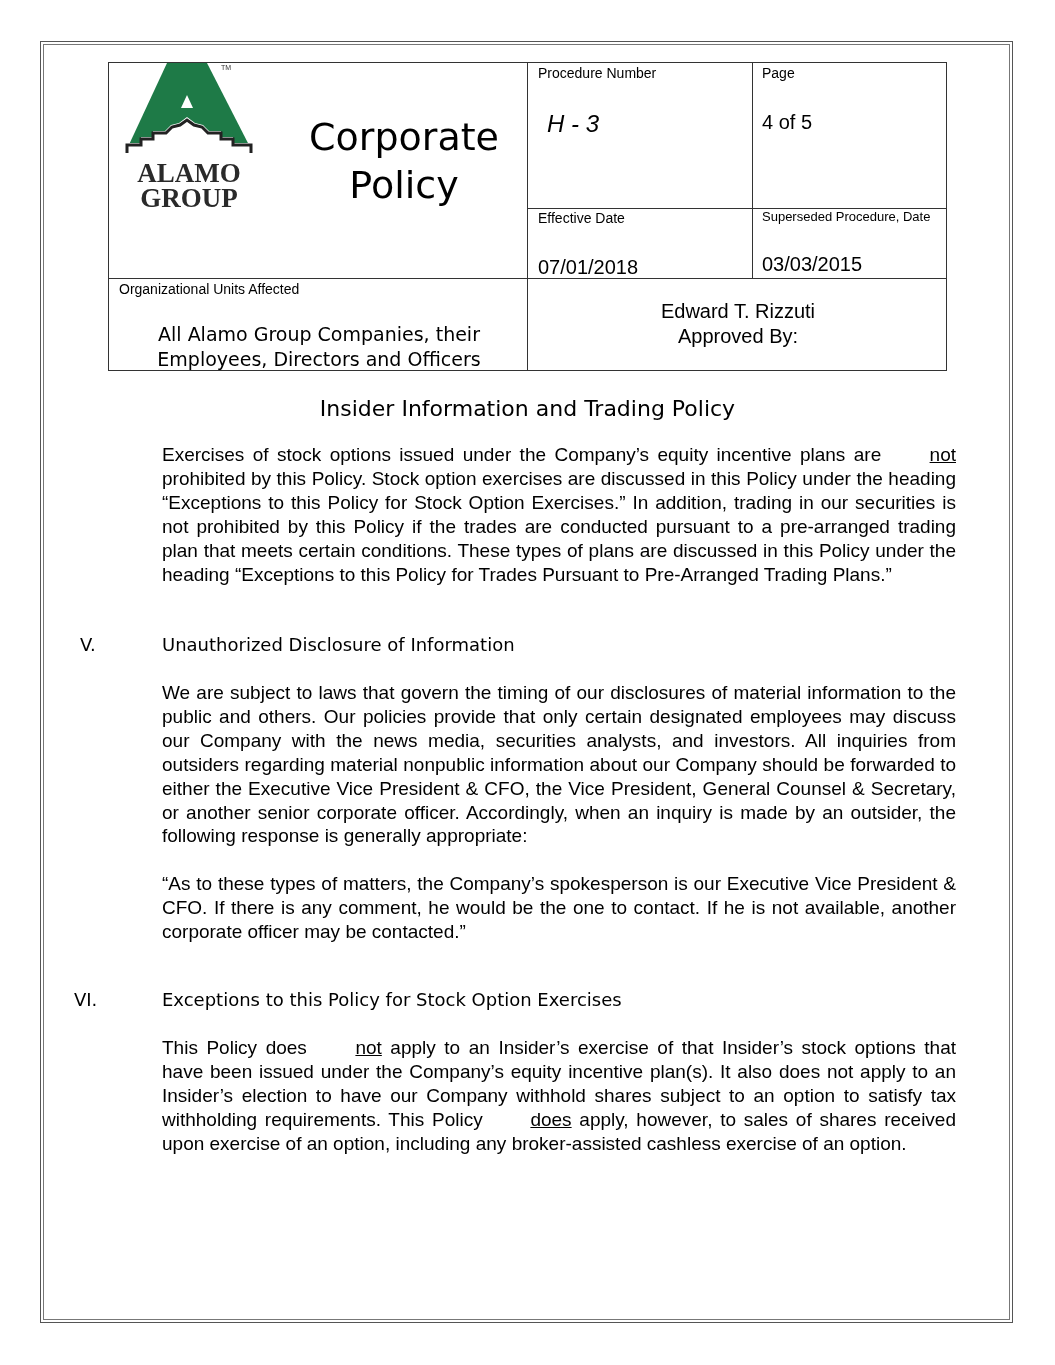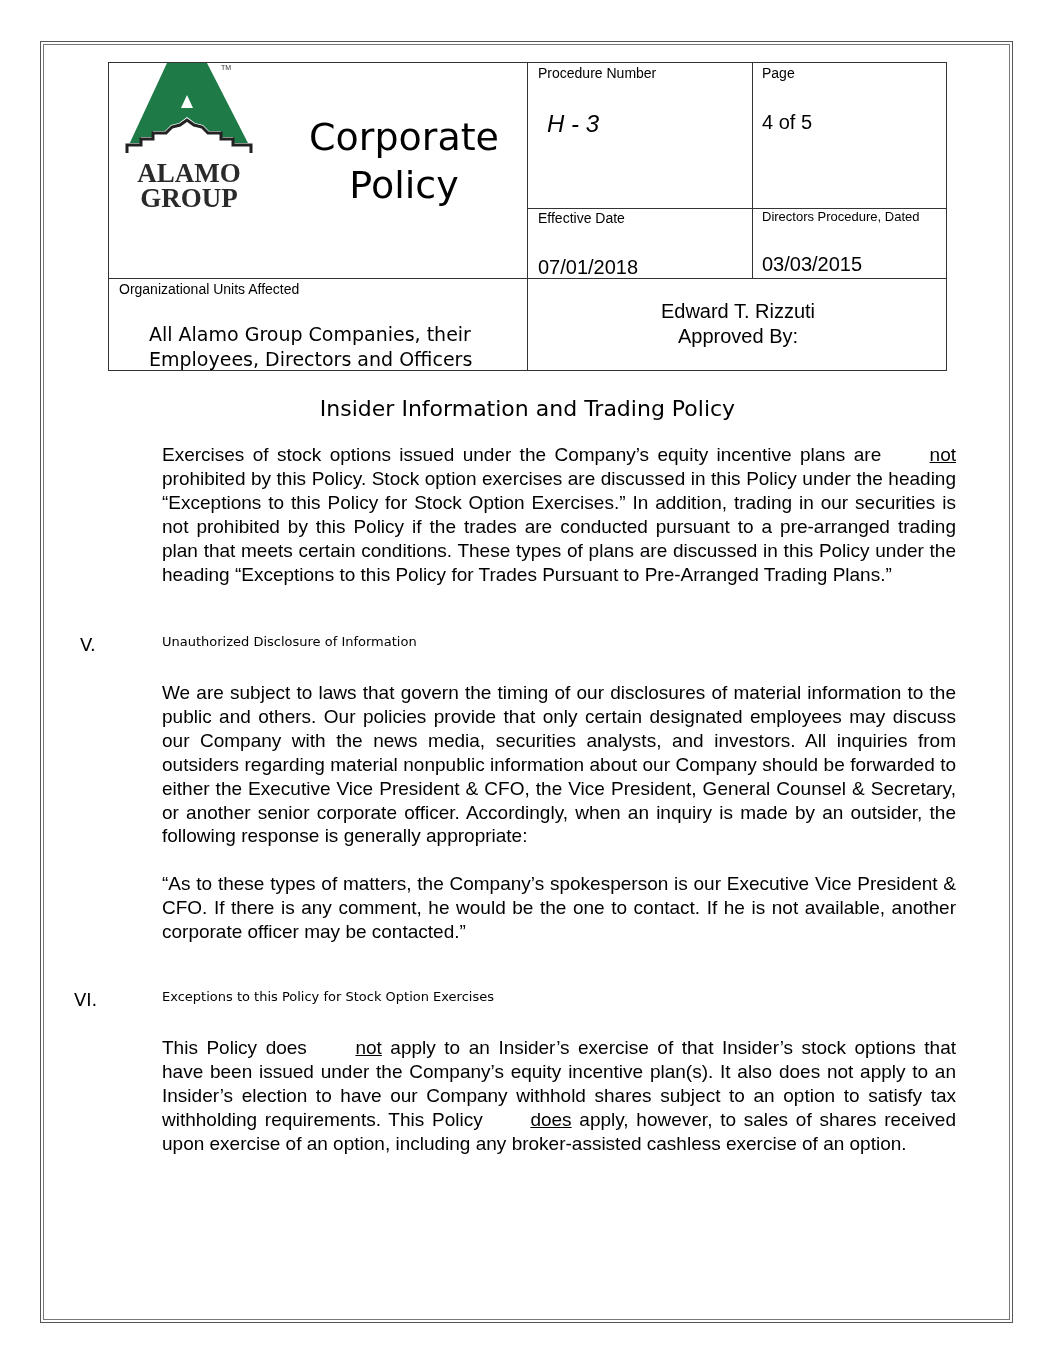--- a/index.html
+++ b/index.html
@@ -6,26 +6,26 @@
   body { width:1055px; height:1365px; position:relative; overflow:hidden; font-family:"Liberation Sans", sans-serif; color:#000; }
   .frame-outer { position:absolute; left:40px; top:41px; width:973px; height:1282px; border:1px solid #555; box-sizing:border-box; }
   .frame-inner { position:absolute; left:43px; top:44px; width:967px; height:1276px; border:1px solid #777; box-sizing:border-box; }
   .hdr { position:absolute; left:108px; top:62px; width:839px; height:309px; border:1px solid #333; box-sizing:border-box; }
   .vline { position:absolute; background:#333; width:1px; }
   .hline { position:absolute; background:#333; height:1px; }
   .label { position:absolute; font-size:14px; }
   .small { font-size:13px; line-height:16px; }
   .logo { position:absolute; left:14px; top:0px; width:135px; height:148px; }
   .title { position:absolute; left:190px; top:50px; width:210px; text-align:center; font-family:"DejaVu Sans", sans-serif; font-size:38px; line-height:48px; }
-  .units-val { position:absolute; left:40px; top:258px; width:340px; font-family:"DejaVu Sans", sans-serif; font-size:19px; line-height:25px; }
+  .units-val { position:absolute; left:40px; top:258px; width:340px; font-family:"DejaVu Sans", sans-serif; font-size:19px; line-height:25px;text-align:center; }
   .approved { position:absolute; left:419px; top:236px; width:420px; text-align:center; font-size:20px; line-height:25px; }
   .doc-title { position:absolute; left:0; top:396px; width:1055px; text-align:center; font-family:"DejaVu Sans", sans-serif; font-size:22px; }
   .para { position:absolute; left:162px; width:794px; font-size:19px; line-height:23.9px; text-align:justify; }
   .sec-num { position:absolute; left:80px; font-family:"DejaVu Sans", sans-serif; font-size:18px; }
-  .sec-title { position:absolute; left:162px; font-family:"DejaVu Sans", sans-serif; font-size:13px; }
+  .sec-title { position:absolute; left:162px; font-family:"DejaVu Sans", sans-serif; font-size:18px; }
   u { text-decoration:underline;padding-left:40px; }
 </style>
 </head>
 <body>
 
 <div class="frame-outer"></div>
 <div class="frame-inner"></div>
 
 <div class="hdr">
 
@@ -53,21 +53,21 @@
 
   <div class="label" style="left:429px; top:2px;">Procedure Number</div>
   <div class="label" style="left:438px; top:47px; font-size:24px;font-style:italic;">H - 3</div>
 
   <div class="label" style="left:653px; top:2px;">Page</div>
   <div class="label" style="left:653px; top:48px; font-size:20px;">4 of 5</div>
 
   <div class="label" style="left:429px; top:147px;">Effective Date</div>
   <div class="label" style="left:429px; top:193px; font-size:20px;">07/01/2018</div>
 
-  <div class="label small" style="left:653px; top:146px; width:170px;">Directors Procedure, Dated</div>
+  <div class="label small" style="left:653px; top:146px; width:170px;">Superseded Procedure, Date</div>
   <div class="label" style="left:653px; top:190px; font-size:20px;">03/03/2015</div>
 
   <div class="label" style="left:10px; top:218px;">Organizational Units Affected</div>
   <div class="units-val" style="top:259px;">All Alamo Group Companies, their Employees, Directors and Officers</div>
 
   <div class="approved">
     <div>Edward T. Rizzuti</div>
     <div>Approved By:</div>
   </div>
 </div>

